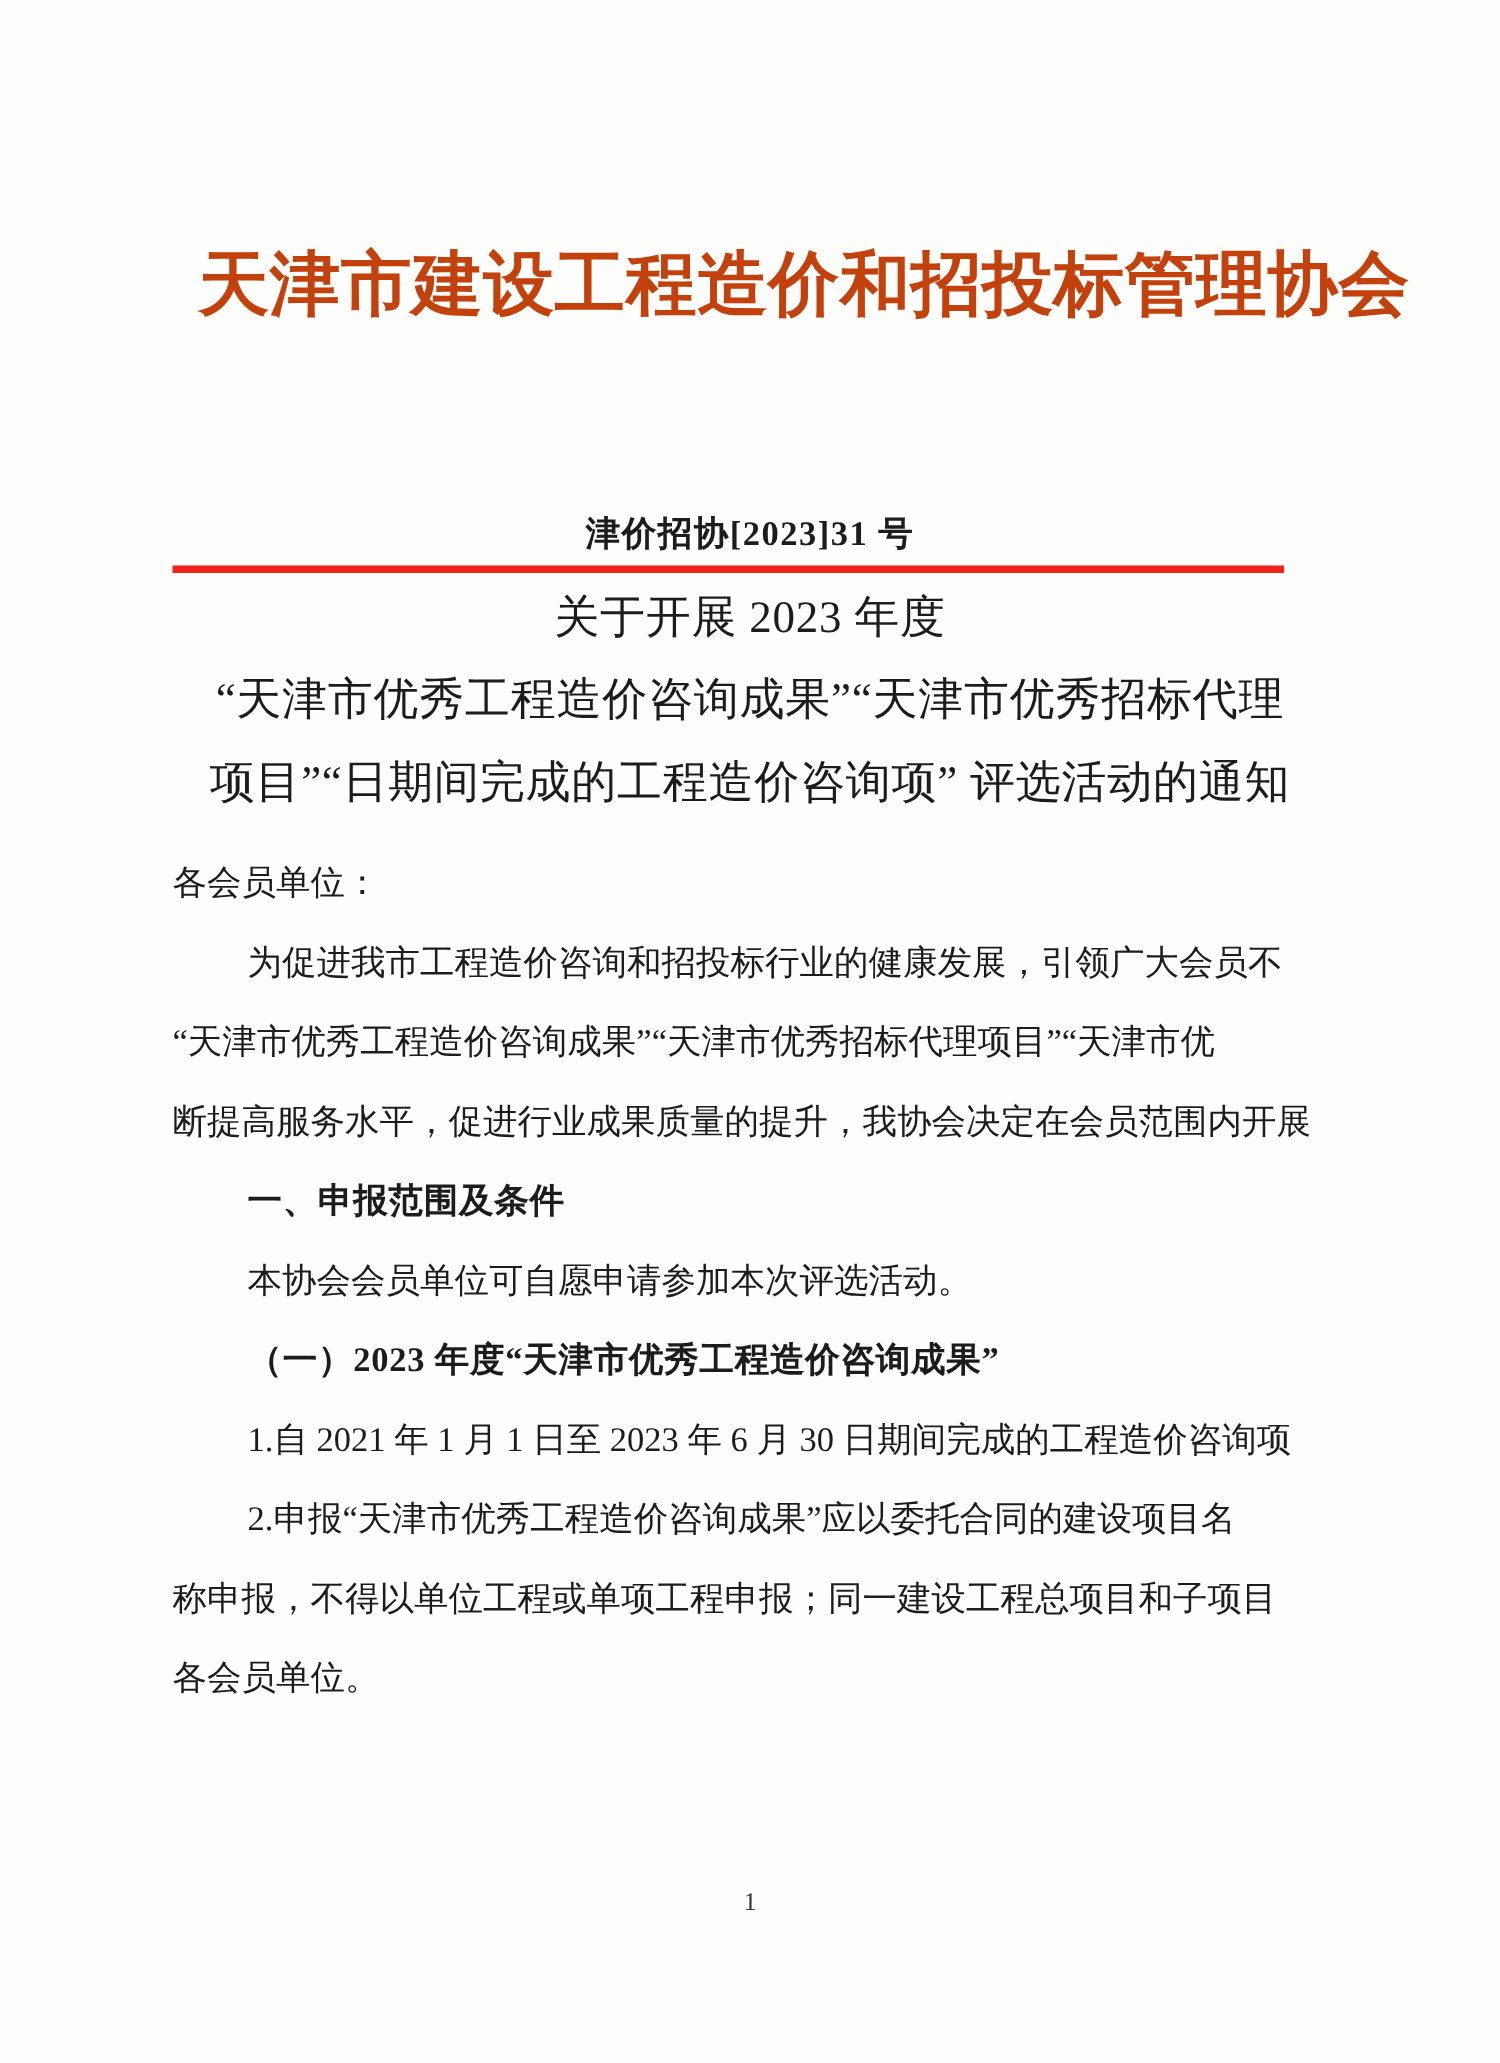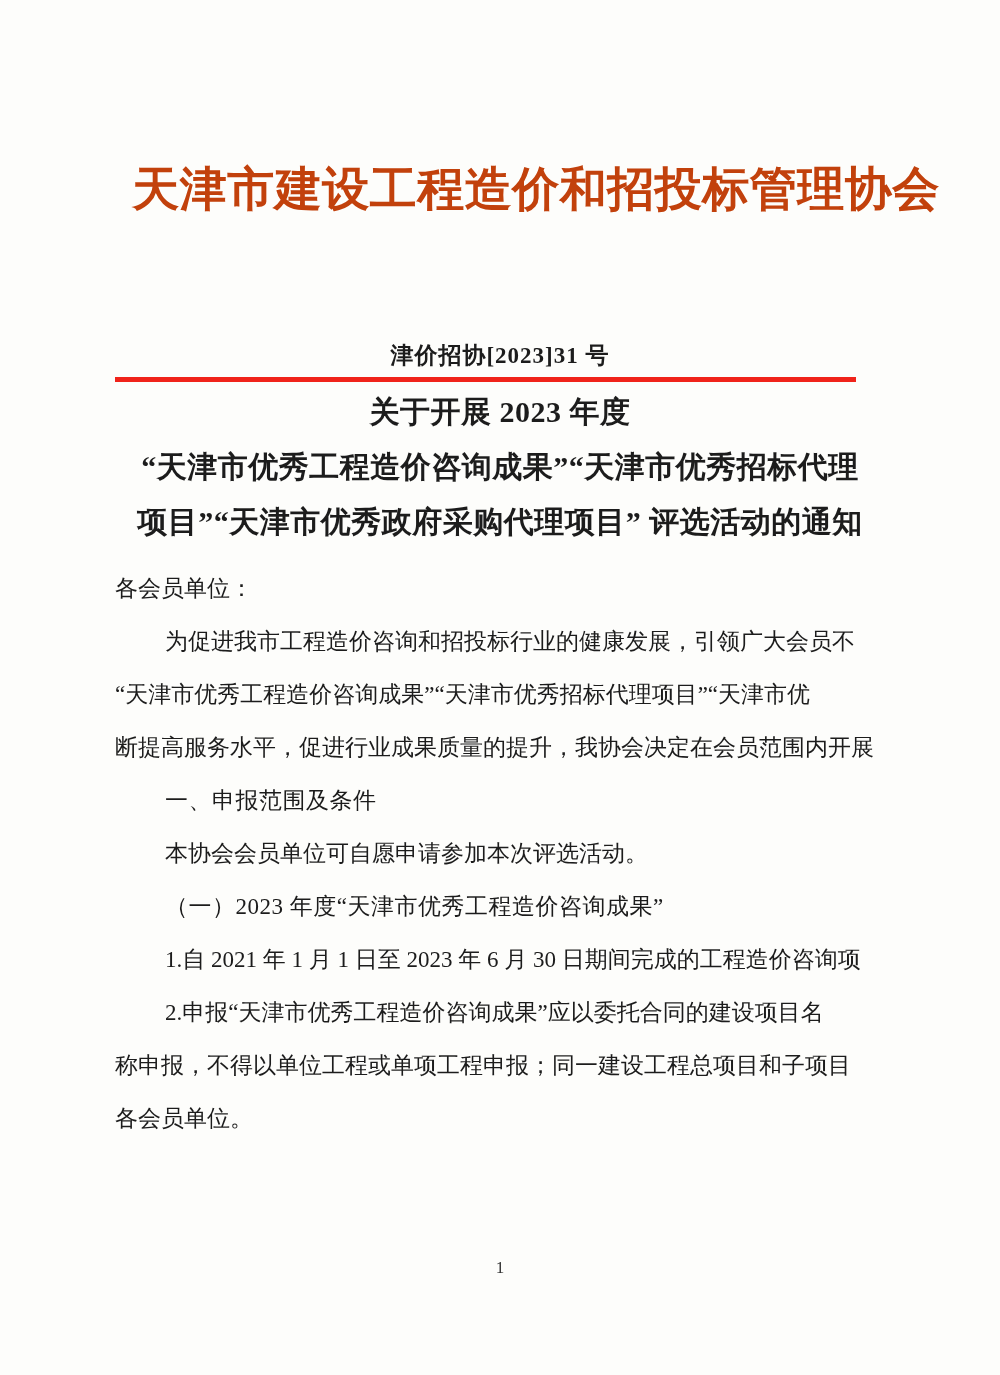--- a/index.html
+++ b/index.html
@@ -48,35 +48,35 @@
     height: 5px;
     background: #f0231a;
   }
   .doc-title {
     position: absolute;
     top: 384px;
     left: 50px;
     width: 900px;
     text-align: center;
     font-size: 30px;
-    font-weight: 700;
+    font-weight: 400;
     line-height: 55px;
     letter-spacing: 0.5px;
   }
   .body-text {
     position: absolute;
     top: 562px;
     left: 115px;
     width: 770px;
     font-size: 23px;
     line-height: 53px;
   }
   .line { white-space: nowrap; }
   .indent { padding-left: 50px; }
-  .bold { font-weight: 400; letter-spacing: 0.5px; }
+  .bold { font-weight: 700; letter-spacing: 0.5px; }
   .page-number {
     position: absolute;
     top: 1258px;
     left: 0;
     width: 100%;
     text-align: center;
     font-size: 17px;
     color: #333;
   }
 </style>
@@ -87,21 +87,21 @@
 
   <div class="org-name">天津市建设工程造价和招投标管理协会</div>
 
   <div class="doc-number">津价招协[2023]31 号</div>
 
   <div class="red-rule"></div>
 
   <div class="doc-title">
     <div class="title-line">关于开展 2023 年度</div>
     <div class="title-line">“天津市优秀工程造价咨询成果”“天津市优秀招标代理</div>
-    <div class="title-line">项目”“天津市优秀政府采购代理项目” 评选活动的通知</div>
+    <div class="title-line">项目”“日期间完成的工程造价咨询项” 评选活动的通知</div>
   </div>
 
   <div class="body-text">
     <div class="line">各会员单位：</div>
     <div class="line indent">为促进我市工程造价咨询和招投标行业的健康发展，引领广大会员不</div>
     <div class="line">“天津市优秀工程造价咨询成果”“天津市优秀招标代理项目”“天津市优</div>
     <div class="line">断提高服务水平，促进行业成果质量的提升，我协会决定在会员范围内开展</div>
     <div class="line indent bold">一、申报范围及条件</div>
     <div class="line indent">本协会会员单位可自愿申请参加本次评选活动。</div>
     <div class="line indent bold">（一）2023 年度“天津市优秀工程造价咨询成果”</div>

